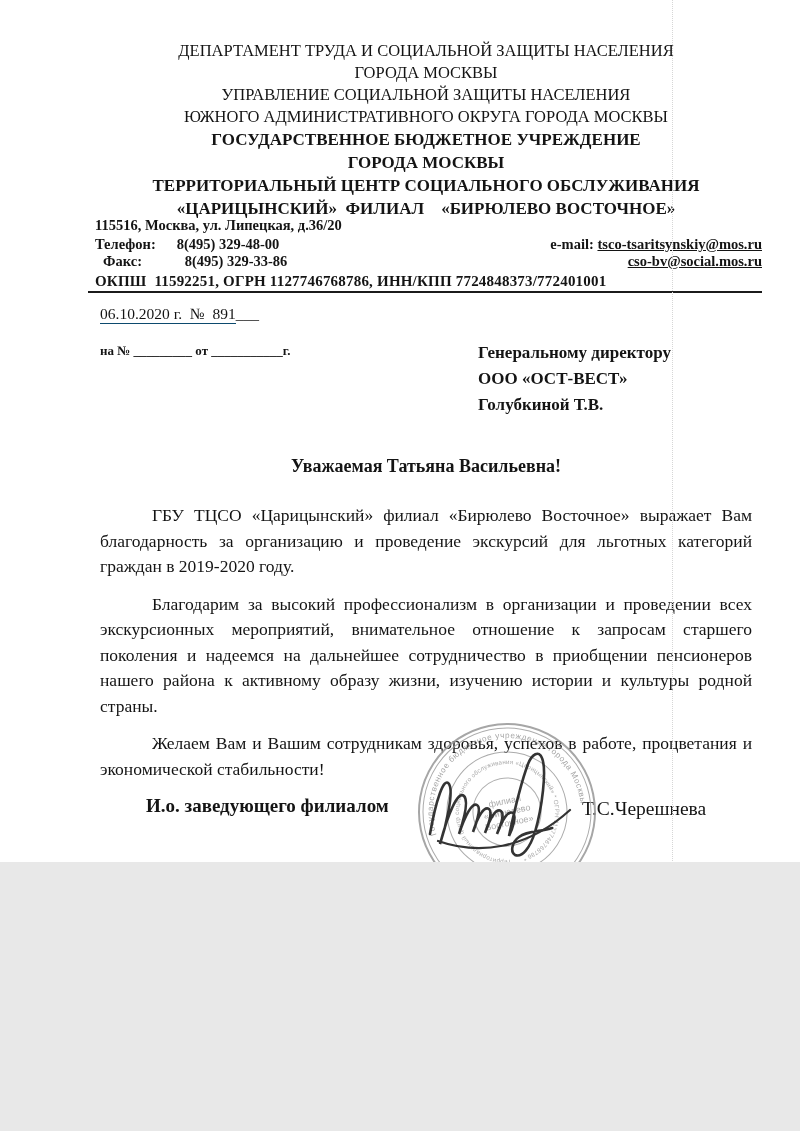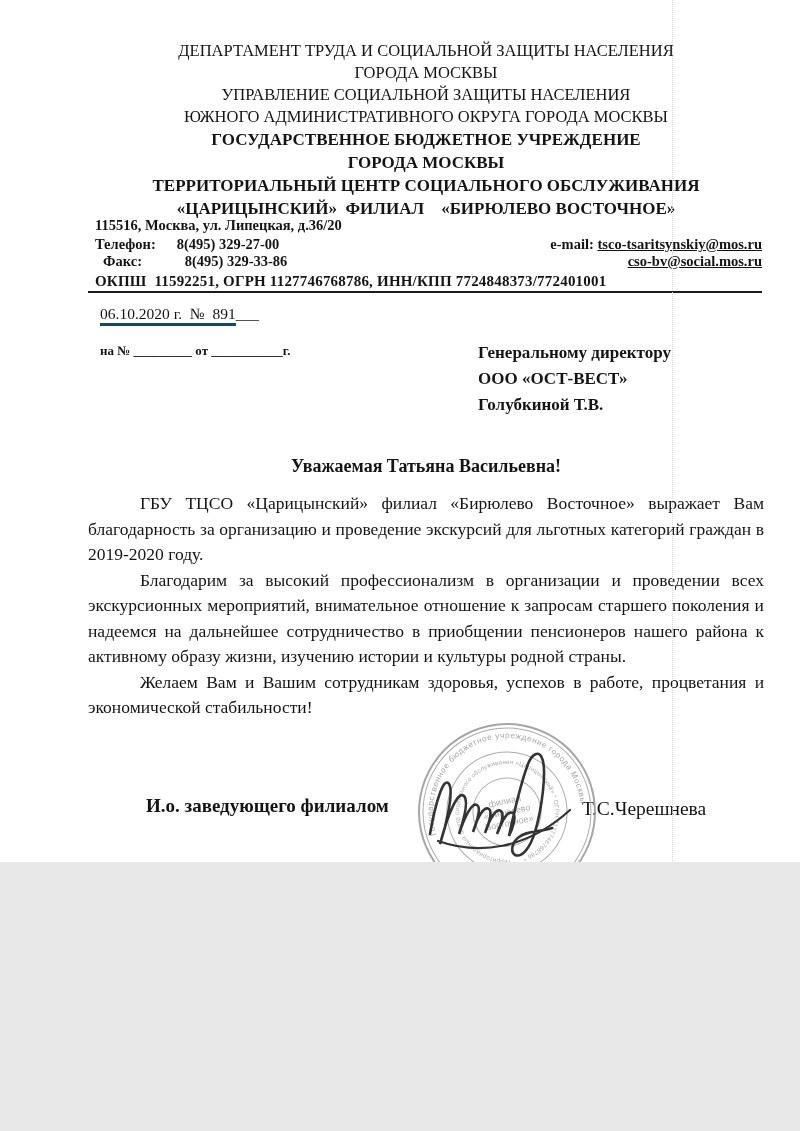--- a/index.html
+++ b/index.html
@@ -18,27 +18,27 @@
   .row-phone{top:236px;}
   .row-fax{top:253px;}
   .c-label{display:inline-block;width:78px;}
   .c-label.fax{padding-left:8px;}
   .email-label{font-weight:bold;}
   .email{font-weight:bold;text-decoration:underline;}
   .registration{left:95px;top:273px;font-size:15px;font-weight:bold;letter-spacing:.2px;}
   .rule{left:88px;top:291px;width:674px;height:2px;background:#1b1b1b;}
   
   .date-line{left:100px;top:305px;font-size:15.5px;}
-  .date-underlined{border-bottom:3px solid #0c4a6e;padding-bottom:1px;}
+  .date-underlined{border-bottom:1px solid #0c4a6e;padding-bottom:1px;}
   .reply-line{left:100px;top:343px;font-size:13px;font-weight:bold;}
   .recipient{left:478px;top:340px;font-size:17px;font-weight:bold;line-height:26px;}
   
   .salutation{left:88px;top:456px;width:676px;text-align:center;font-size:18px;font-weight:bold;}
   .body-text{left:88px;top:491px;width:676px;font-size:17.5px;line-height:25.5px;text-align:justify;}
-  .body-text p{margin:0;text-indent:52px;}
+  .body-text p{margin:12px;text-indent:52px;}
   
   .sig-title{left:125px;top:795px;font-size:19px;font-weight:bold;margin-left:21px;}
   .sig-name{left:582px;top:798px;font-size:19.5px;font-weight:normal;}
   .stamp-wrap{left:412px;top:717px;width:190px;height:190px;}
   .handsig-wrap{left:418px;top:738px;width:170px;height:135px;}
   
   .footer{left:95px;top:1013px;font-size:15px;line-height:21px;text-align:center;}
   
   .artifact{left:672px;top:0;width:0;height:1131px;border-left:1px dotted #d6d6d6;}
 </style>
@@ -56,21 +56,21 @@
     <div class="lh-bold">ГОРОДА МОСКВЫ</div>
     <div class="lh-bold">ТЕРРИТОРИАЛЬНЫЙ ЦЕНТР СОЦИАЛЬНОГО ОБСЛУЖИВАНИЯ</div>
     <div class="lh-bold">«ЦАРИЦЫНСКИЙ»&nbsp; ФИЛИАЛ&nbsp;&nbsp;&nbsp; «БИРЮЛЕВО ВОСТОЧНОЕ»</div>
   </div>
 
   <div class="abs addr">115516, Москва, ул. Липецкая, д.36/20</div>
 
   <div class="abs contact-row row-phone">
     <span>
       <span class="c-label">Телефон:</span>
-      <span>8(495) 329-27-00</span>
+      <span>8(495) 329-48-00</span>
     </span>
     <span>
       <span class="email-label">e-mail:</span>
       <span class="email">tsco-tsaritsynskiy@mos.ru</span>
     </span>
   </div>
 
   <div class="abs contact-row row-fax">
     <span>
       <span class="c-label fax">Факс:</span>

